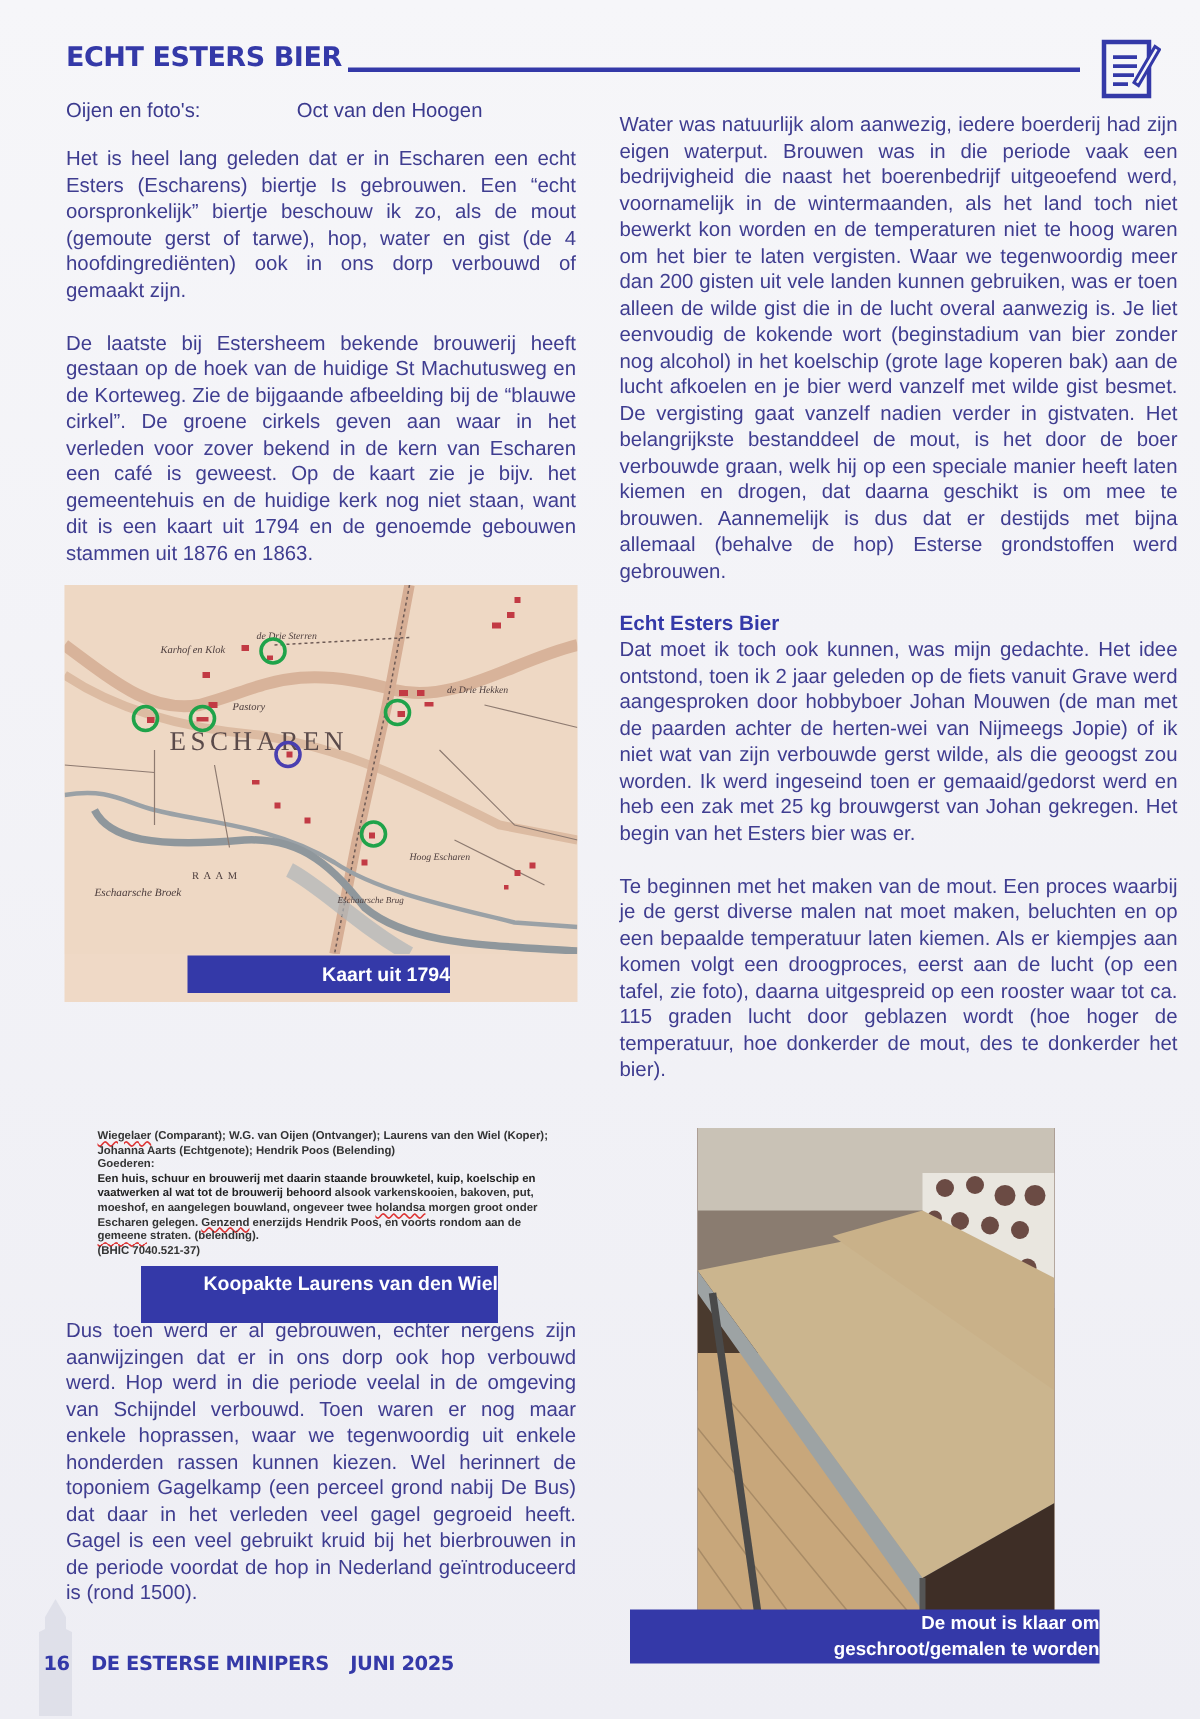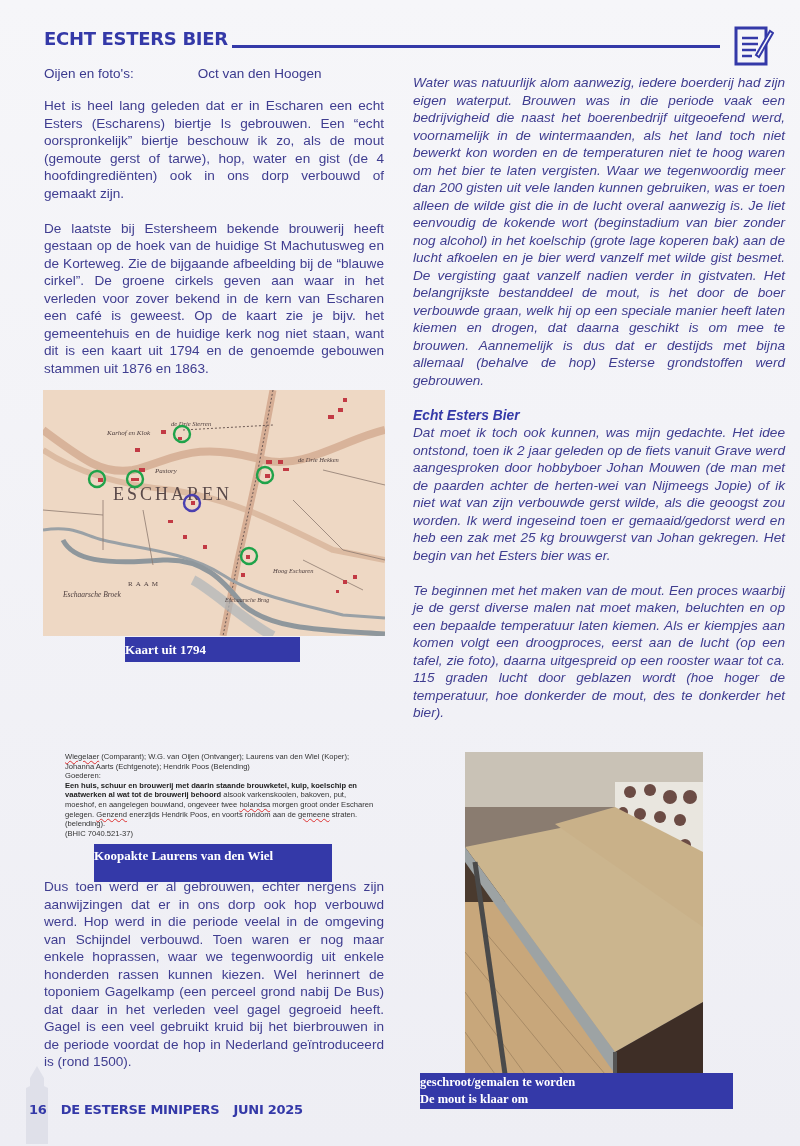--- a/index.html
+++ b/index.html
@@ -30,34 +30,34 @@
 
     .col { position: absolute; font-size: 13.6px; line-height: 17.5px; text-align: justify; color: #3f3d90; }
     .col p { margin-bottom: 17.5px; }
     .left-col { left: 44px; width: 340px; }
     .right-col { left: 413px; width: 372px; }
 
     .subhead { font-weight: bold; color: #3439a8; font-size: 13.8px; }
 
     
     .map {
-      position: absolute; left: 43px; top: 390px; width: 342px; height: 246px;
+      position: absolute; left: 43px; top: 390px; width: 342px; height: 278px;
       background: #efd9c6; overflow: hidden;
     }
     .caption {
       position: absolute; background: #3439a8; color: #fff; font-weight: bold;
-      font-family: Liberation Serif, serif; text-align: left;
+      font-family: Liberation Sans, sans-serif; text-align: right;
     }
     .cap-map { left: 125px; top: 637px; width: 175px; height: 25px; font-size: 13px; line-height: 25px; }
     .cap-deed { left: 94px; top: 844px; width: 238px; height: 38px; font-size: 13px; line-height: 24px; }
     .cap-photo { left: 420px; top: 1073px; width: 313px; height: 36px; font-size: 12.5px; line-height: 17px; padding-top: 1px; }
 
     .deed {
       position: absolute; left: 65px; top: 752px; width: 310px;
-      font-family: "Liberation Sans", sans-serif; font-size: 7.6px; line-height: 9.6px; color: #333;
+      font-family: "Liberation Sans", sans-serif; font-size: 7.6px; line-height: 9.6px; color: #333; font-weight: bold;
     }
     .deed b { color: #222; }
     .deed .sq { text-decoration: underline wavy #d33; text-decoration-thickness: 0.6px; }
 
     .photo { position: absolute; left: 465px; top: 752px; width: 238px; height: 322px; overflow: hidden; background: #7a5d48; }
 
     .footer {
       position: absolute; left: 29px; top: 1102px; font-family: "DejaVu Sans", sans-serif;
       font-weight: bold; font-size: 13px; color: #3439a8; letter-spacing: -0.3px;
     }
@@ -162,21 +162,21 @@
     <span>Goederen:</span><br>
     <b>Een huis, schuur en brouwerij met daarin staande brouwketel, kuip, koelschip en vaatwerken al wat tot de brouwerij behoord</b><span> alsook varkenskooien, bakoven, put, moeshof, en aangelegen bouwland, ongeveer twee </span><span class="sq">holandsa</span><span> morgen groot onder Escharen gelegen. </span><span class="sq">Genzend</span><span> enerzijds Hendrik Poos, en voorts rondom aan de </span><span class="sq">gemeene</span><span> straten. (belending).</span><br>
     <span>(BHIC 7040.521-37)</span>
   </div>
   <div class="caption cap-deed">Koopakte Laurens van den Wiel</div>
 
   <div class="col left-col" style="top:878px;">
     <p>Dus toen werd er al gebrouwen, echter nergens zijn aanwijzingen dat er in ons dorp ook hop verbouwd werd. Hop werd in die periode veelal in de omgeving van Schijndel verbouwd. Toen waren er nog maar enkele hoprassen, waar we tegenwoordig uit enkele honderden rassen kunnen kiezen. Wel herinnert de toponiem Gagelkamp (een perceel grond nabij De Bus) dat daar in het verleden veel gagel gegroeid heeft. Gagel is een veel gebruikt kruid bij het bierbrouwen in de periode voordat de hop in Nederland geïntroduceerd is (rond 1500).</p>
   </div>
 
-  <div class="col right-col" style="top:74px;font-style:italic;">
+  <div class="col right-col" style="top:74px;">
     <p>Water was natuurlijk alom aanwezig, iedere boerderij had zijn eigen waterput.  Brouwen was in die periode vaak een bedrijvigheid die naast het boerenbedrijf uitgeoefend werd, voornamelijk in de wintermaanden, als het land toch niet bewerkt kon worden en de temperaturen niet te hoog waren om het bier te laten vergisten. Waar we tegenwoordig meer dan 200 gisten uit vele landen kunnen gebruiken, was er toen alleen de wilde gist die in de lucht overal aanwezig is. Je liet eenvoudig de kokende wort (beginstadium van bier zonder nog alcohol) in het koelschip (grote lage koperen bak) aan de lucht afkoelen en je bier werd vanzelf met wilde gist besmet. De vergisting gaat vanzelf nadien verder in gistvaten. Het belangrijkste bestanddeel de mout, is het door de boer verbouwde graan, welk hij op een speciale manier heeft laten kiemen en drogen, dat daarna geschikt is om mee te brouwen. Aannemelijk is dus dat er destijds met bijna allemaal (behalve de hop) Esterse grondstoffen werd gebrouwen.</p>
     <div class="subhead">Echt Esters Bier</div>
     <p>Dat moet ik toch ook  kunnen, was mijn gedachte. Het idee ontstond, toen ik 2 jaar geleden op de fiets vanuit Grave werd aangesproken door hobbyboer Johan Mouwen (de man met de paarden achter de herten-wei van Nijmeegs Jopie) of ik niet wat van zijn verbouwde gerst wilde, als die geoogst zou worden. Ik werd ingeseind toen er gemaaid/gedorst werd en heb een zak met 25 kg brouwgerst van Johan gekregen. Het begin van het Esters bier was er.</p>
     <p>Te beginnen met het maken van de mout. Een proces waarbij je de gerst diverse malen nat moet maken, beluchten en op een bepaalde temperatuur laten kiemen. Als er kiempjes aan komen volgt een droogproces, eerst aan de lucht (op een tafel, zie foto), daarna uitgespreid op een rooster waar tot ca. 115 graden lucht door geblazen wordt (hoe hoger de temperatuur, hoe donkerder de mout, des te donkerder het bier).</p>
   </div>
 
   <div class="photo">
     <svg width="238" height="322" viewBox="0 0 238 322">
       <rect width="238" height="322" fill="#5c4536"></rect>
       <rect x="0" y="0" width="238" height="110" fill="#c9c2b6"></rect>
@@ -203,22 +203,22 @@
       </g>
       <polygon points="0,95 100,75 238,160 238,250 150,300" fill="#cbb58e"></polygon>
       <polygon points="90,72 150,55 238,100 238,175" fill="#c9b189"></polygon>
       <polygon points="0,95 150,300 238,250 238,270 150,322 0,110" fill="#9da3a4"></polygon>
       <polygon points="150,300 238,250 238,322 150,322" fill="#3e2e26"></polygon>
       <line x1="10" y1="110" x2="40" y2="322" stroke="#4a4a4a" stroke-width="5"></line>
       <line x1="150" y1="300" x2="150" y2="322" stroke="#555" stroke-width="4"></line>
     </svg>
   </div>
   <div class="caption cap-photo">
+    <div>De mout is klaar om</div>
     <div>geschroot/gemalen  te worden</div>
-    <div>De mout is klaar om</div>
   </div>
 
   <svg class="tower" viewBox="0 0 26 78">
     <path d="M13 0 L20 12 L20 20 L24 22 L24 78 L2 78 L2 22 L6 20 L6 12 Z" fill="#c4c7d6"></path>
   </svg>
   <div class="footer">
     <span>16</span>
     <span>DE ESTERSE MINIPERS</span>
     <span>JUNI 2025</span>
   </div>

